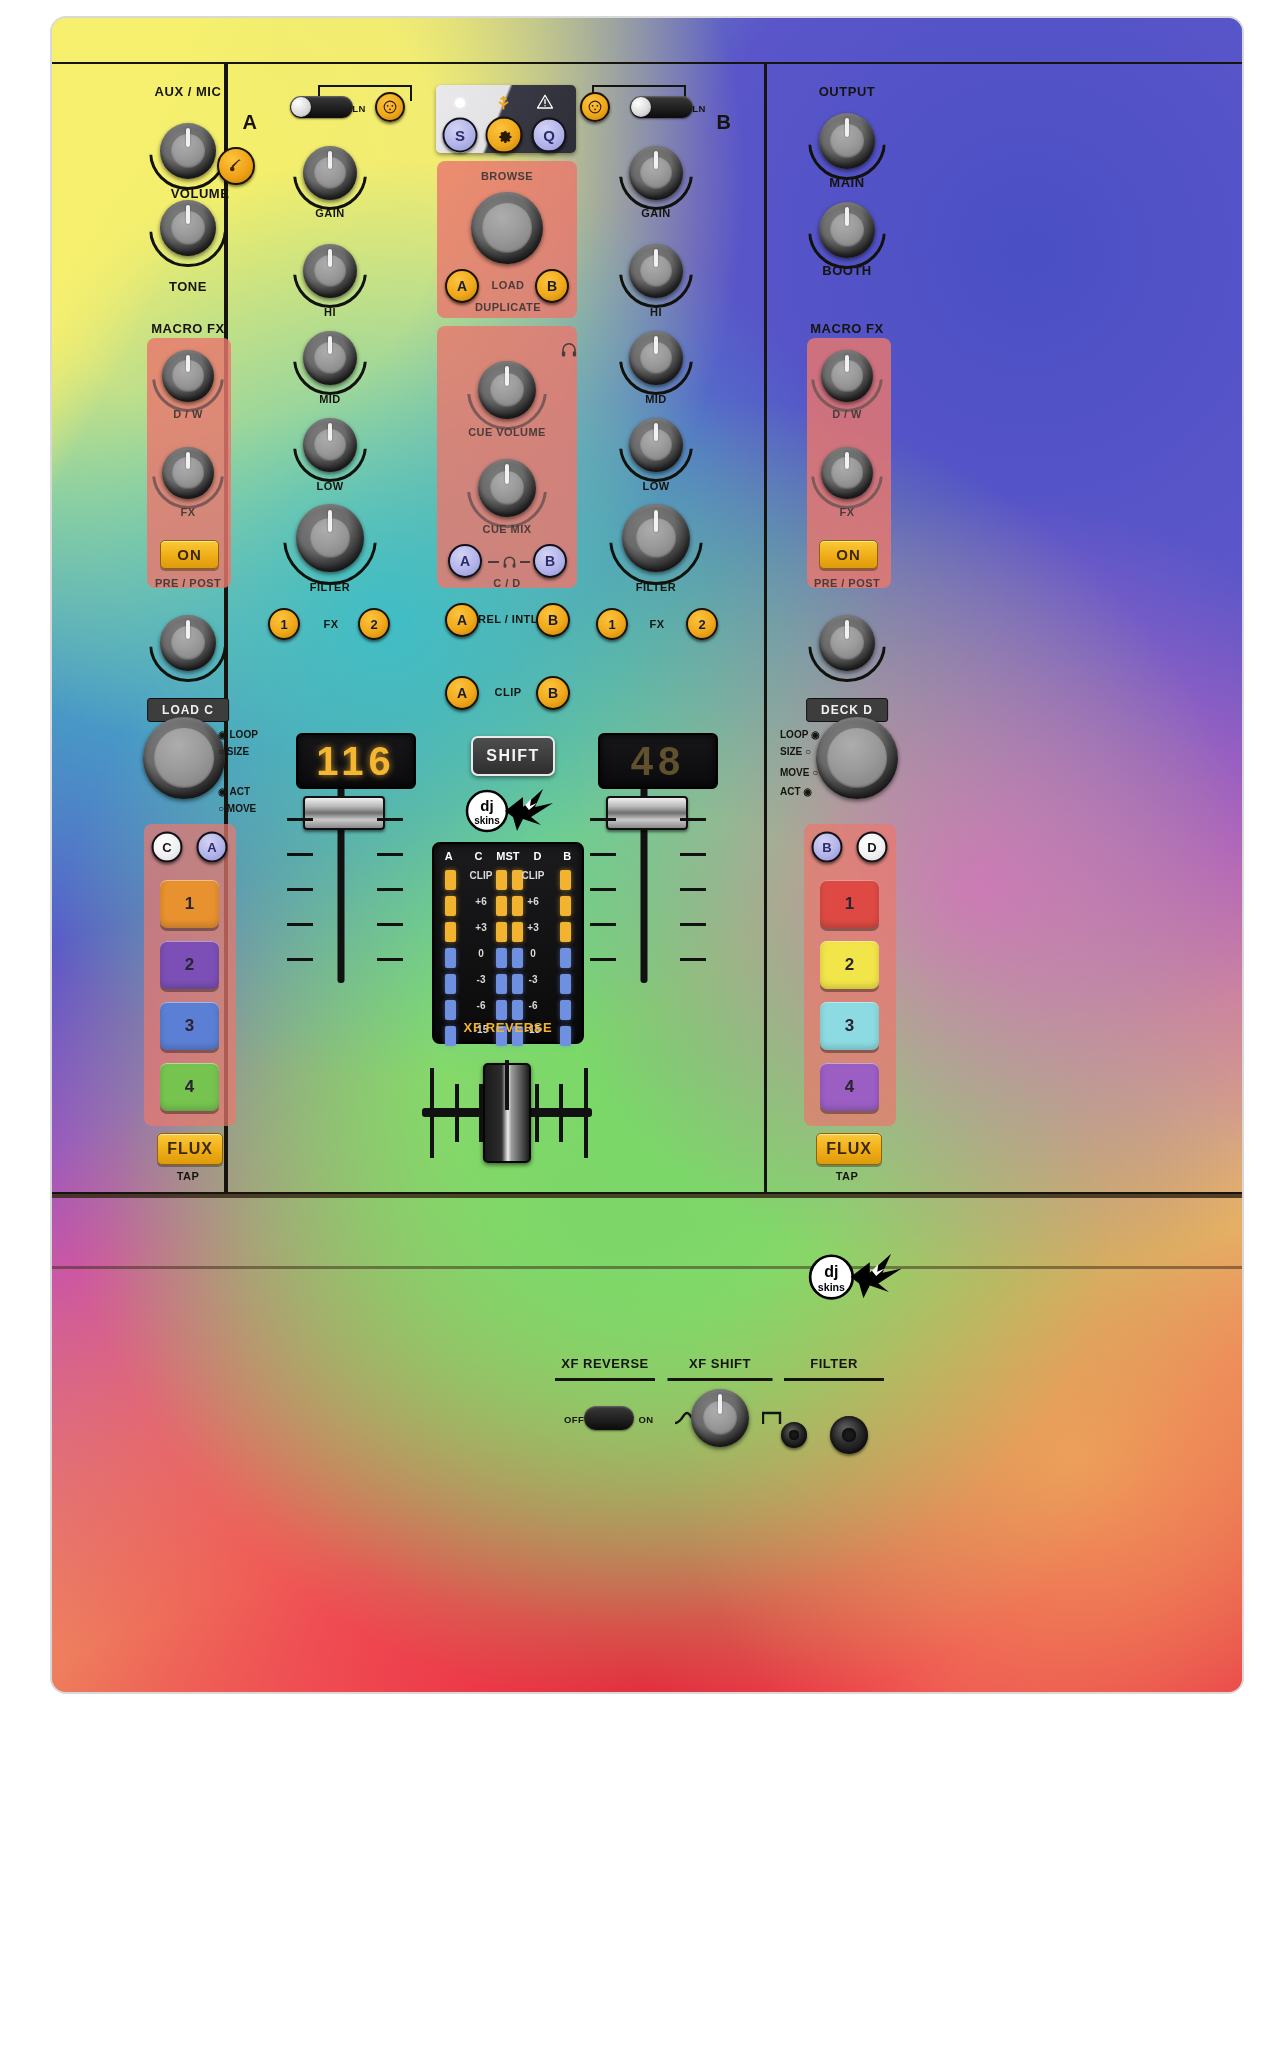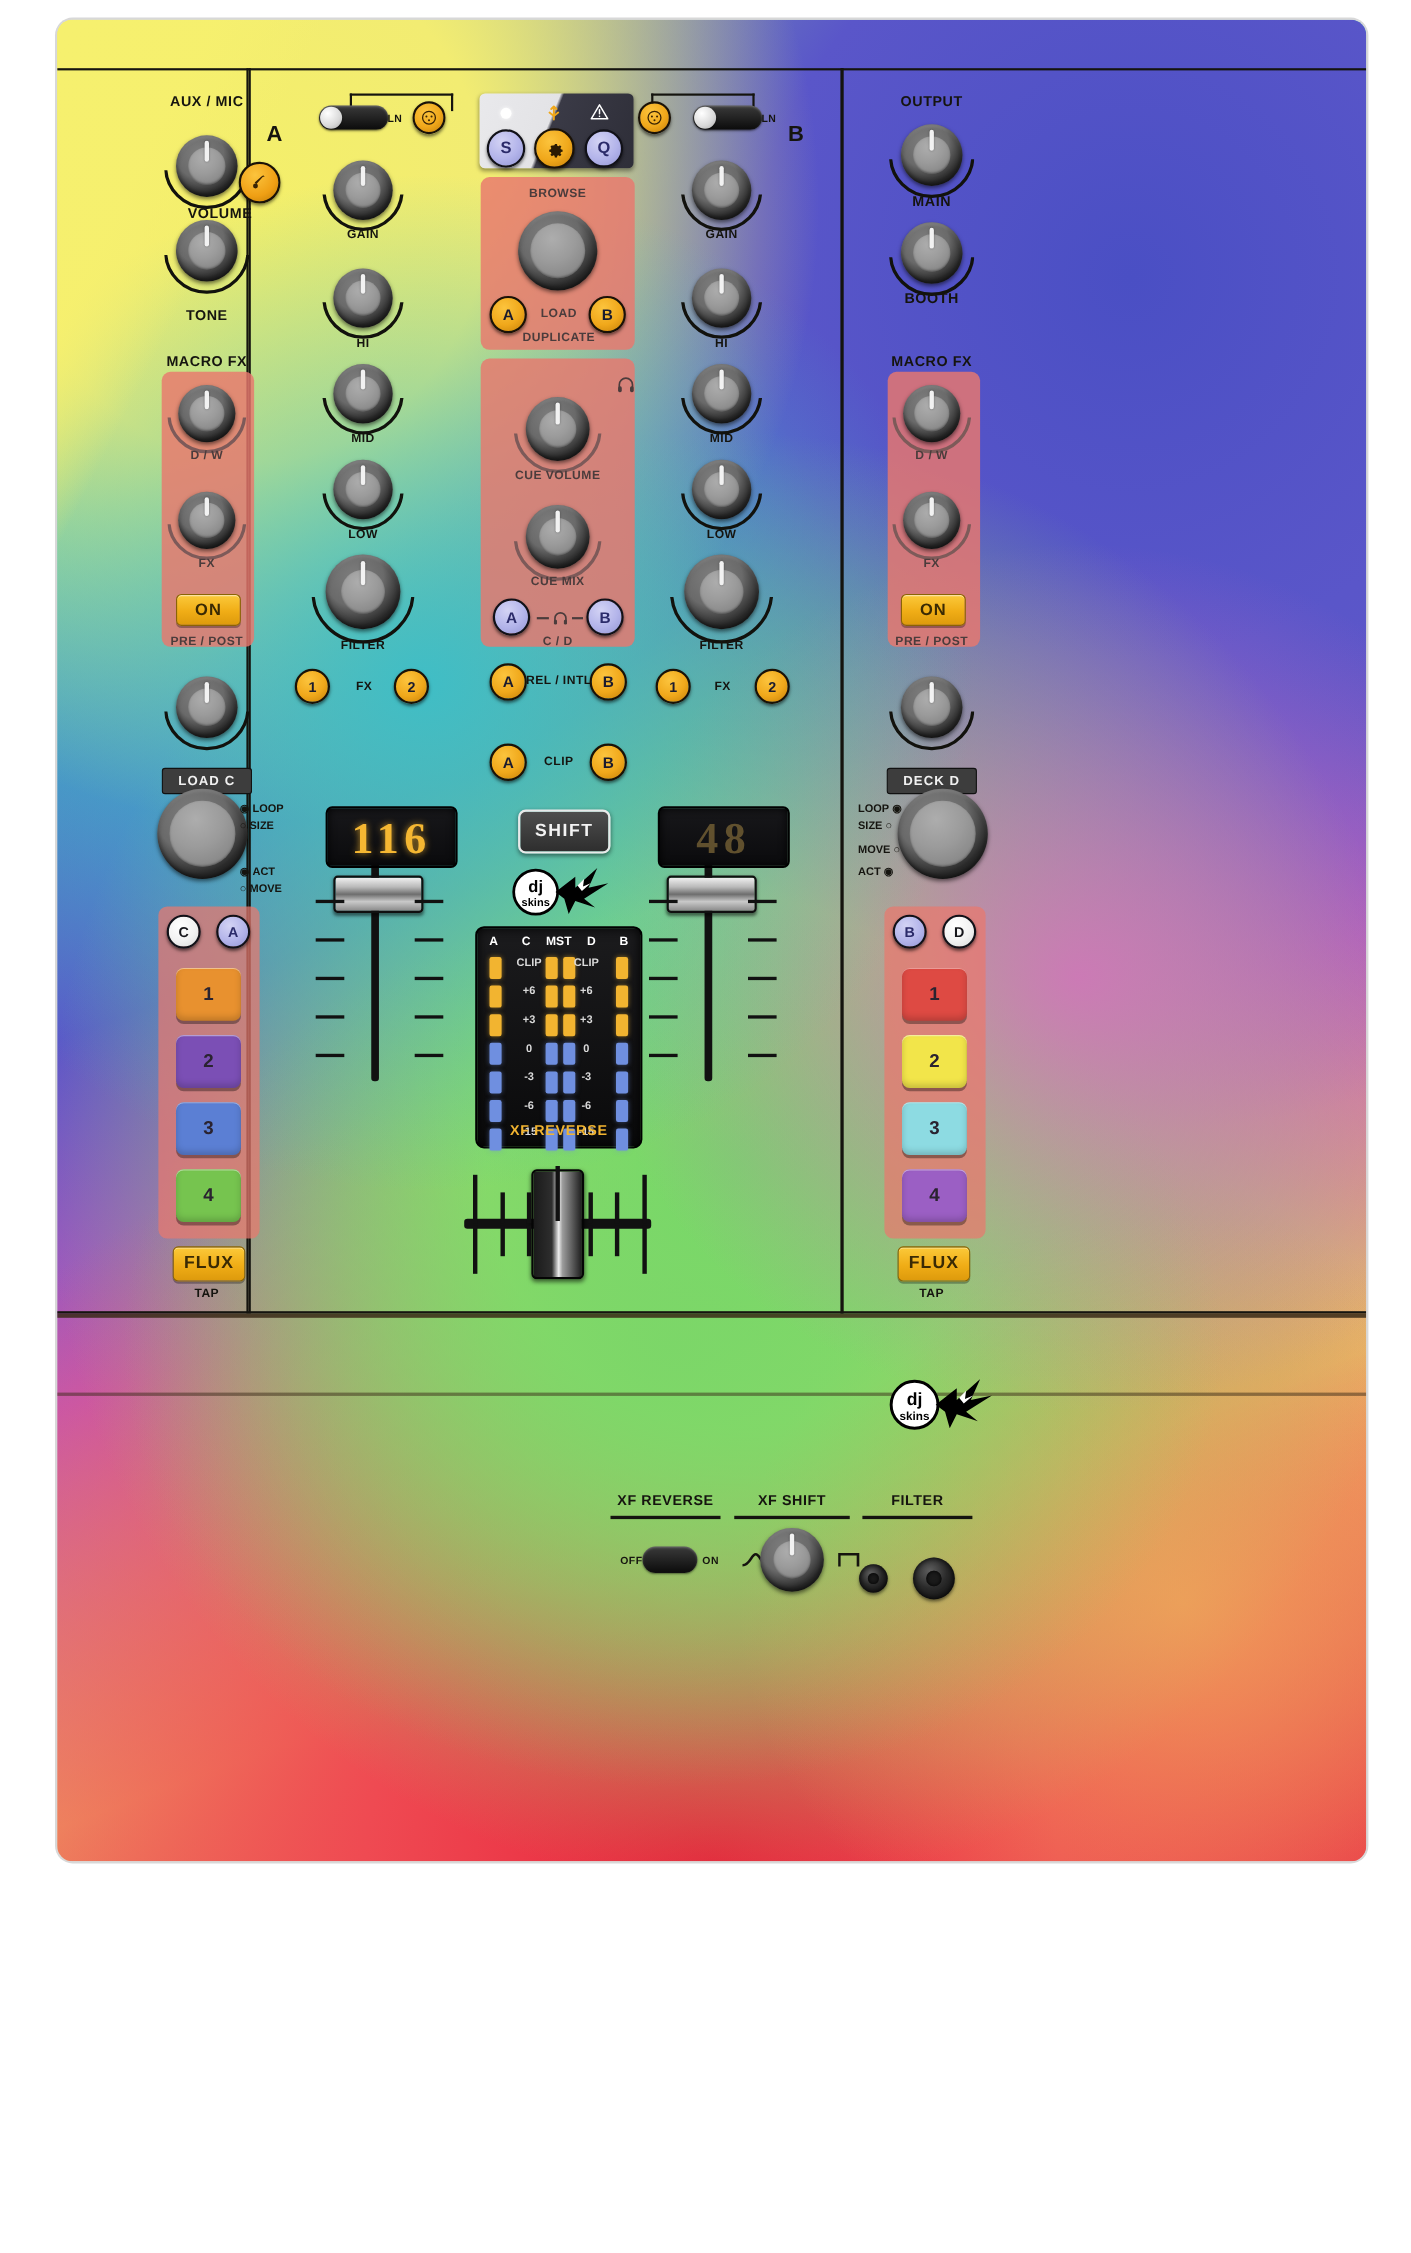--- a/index.html
+++ b/index.html
@@ -87,21 +87,21 @@
   .toggle{position:absolute;height:22px;border-radius:11px;background:linear-gradient(180deg,#3a3a3a,#0b0b0b);
           box-shadow:inset 0 1px 2px rgba(255,255,255,.25),0 1px 2px rgba(0,0,0,.5);}
   .toggle .kn{position:absolute;top:1px;left:1px;width:20px;height:20px;border-radius:50%;
           background:radial-gradient(circle at 35% 30%,#fff,#d9d9d9 60%,#a9a9a9 100%);box-shadow:0 1px 2px rgba(0,0,0,.5);}
   .bracket{position:absolute;border-top:2.5px solid #15140f;border-left:2.5px solid #15140f;border-right:2.5px solid #15140f;}
 
   
   .disp{position:absolute;border-radius:6px;background:linear-gradient(180deg,#17171a,#0b0b0d);
         border:2px solid #000;display:flex;align-items:center;justify-content:center;
         box-shadow:inset 0 0 8px rgba(0,0,0,.9);}
-  .seg{font-family:Liberation Serif, serif;font-weight:700;font-size:40px;letter-spacing:5px;
+  .seg{font-family:Liberation Sans, sans-serif;font-weight:700;font-size:40px;letter-spacing:5px;
        color:#f5b732;text-shadow:0 0 7px rgba(245,183,50,.75);}
   .seg.dimseg{color:#6f5c33;text-shadow:none;opacity:.85;}
 
   .shift{position:absolute;border-radius:7px;background:linear-gradient(180deg,#4e4e4e,#2e2e2e);
         border:2px solid #e9e9e9;display:flex;align-items:center;justify-content:center;
         color:#f3f3f3;font-weight:800;letter-spacing:.09em;font-size:16px;
         box-shadow:0 2px 4px rgba(0,0,0,.45);}
 
   
   .vu{position:absolute;border-radius:8px;background:linear-gradient(180deg,#1b1b1d,#0a0a0b);

